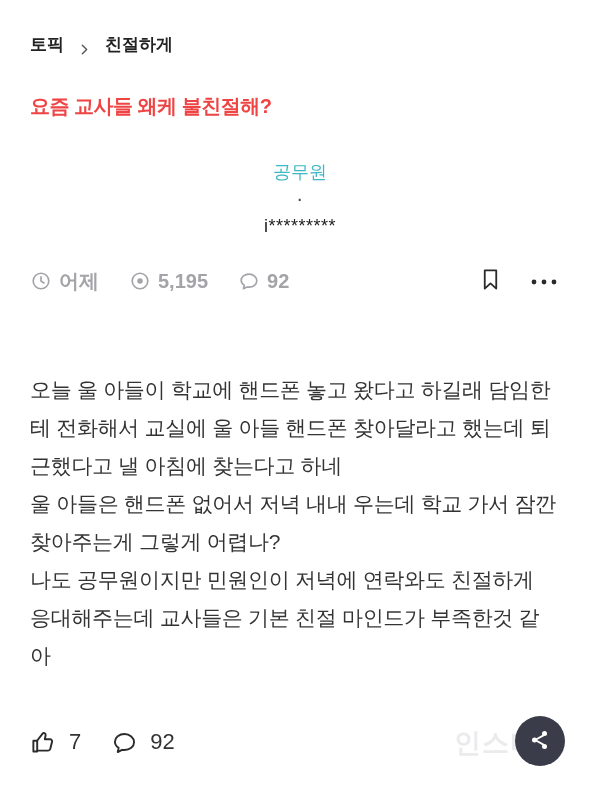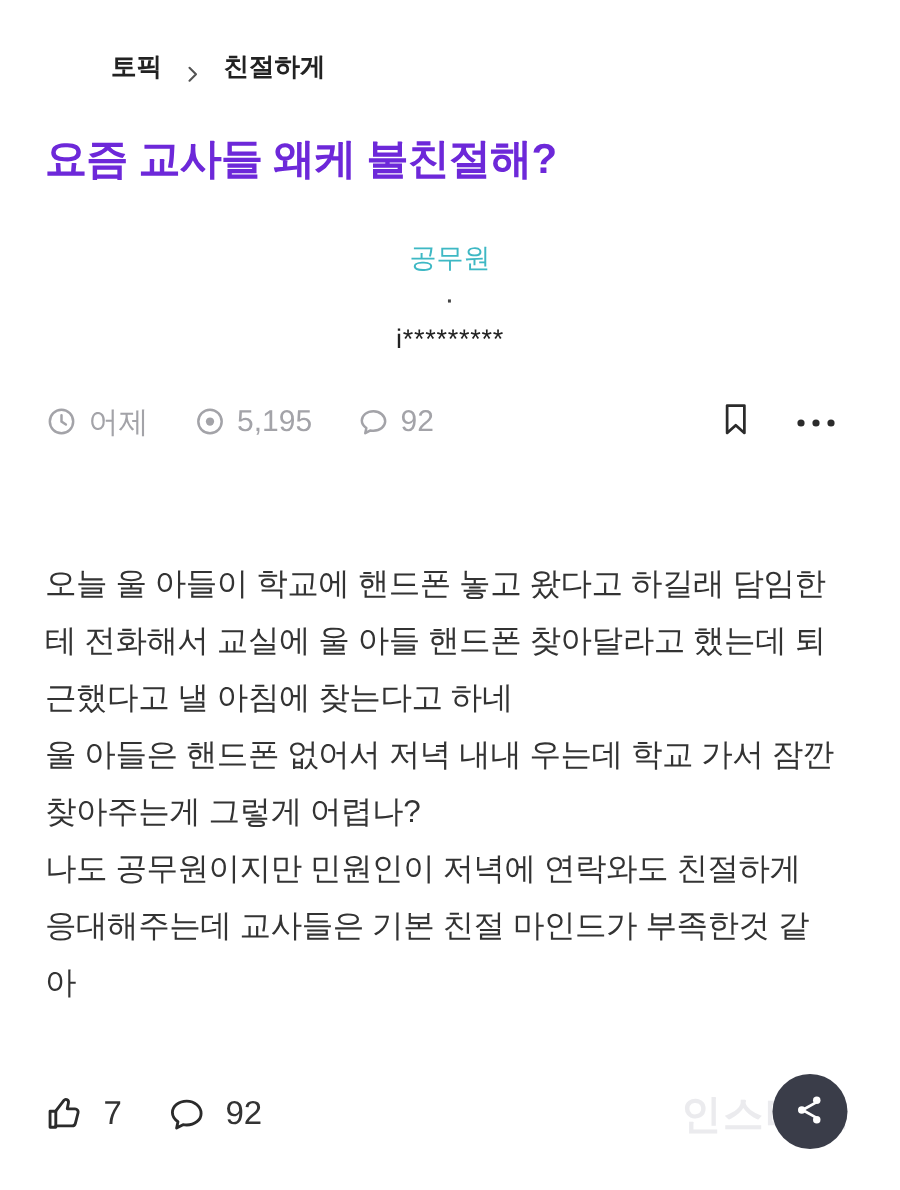--- a/index.html
+++ b/index.html
@@ -16,31 +16,30 @@
 
   
   .breadcrumb {
     display: flex;
     align-items: flex-end;
     gap: 14px;
     padding: 33px 30px 0 30px;
     font-size: 17px;
     font-weight: 700;
     color: #222;
-    margin-left: 44px;
   }
   .breadcrumb .sep-icon { display: inline-flex; color: #555; }
 
   
   .post-title {
     margin: 33px 30px 0 30px;
-    font-size: 28px;
+    font-size: 20px;
     line-height: 34px;
     font-weight: 700;
-    color: #6d28d9;
+    color: #ef4444;
     letter-spacing: -0.5px;
   }
 
   
   .author-line {
     display: flex;
     align-items: center;
     gap: 8px;
     margin: 37px 30px 0 30px;
     font-size: 18px;
@@ -51,21 +50,21 @@
   .author-id { color: #222; letter-spacing: 0.5px; }
 
   
   .stats-row {
     display: flex;
     align-items: center;
     justify-content: space-between;
     margin: 30px 30px 0 30px;
   }
   .stats-left { display: flex; align-items: center; gap: 30px; }
-  .stat-item { display: flex; align-items: center; gap: 7px; color: #a3a3a8; font-size: 20px; }
+  .stat-item { display: flex; align-items: center; gap: 7px; color: #a3a3a8; font-size: 20px; font-weight: bold; }
   .stat-item svg { display: block; }
   .stats-right { display: flex; align-items: center; gap: 28px; padding-right: 12px; }
   .icon-btn { background: none; border: none; padding: 0; cursor: pointer; display: flex; align-items: center; }
 
   
   .post-body {
     margin: 76px 44px 0 30px;
     font-size: 21px;
     line-height: 38px;
     color: #333333;

